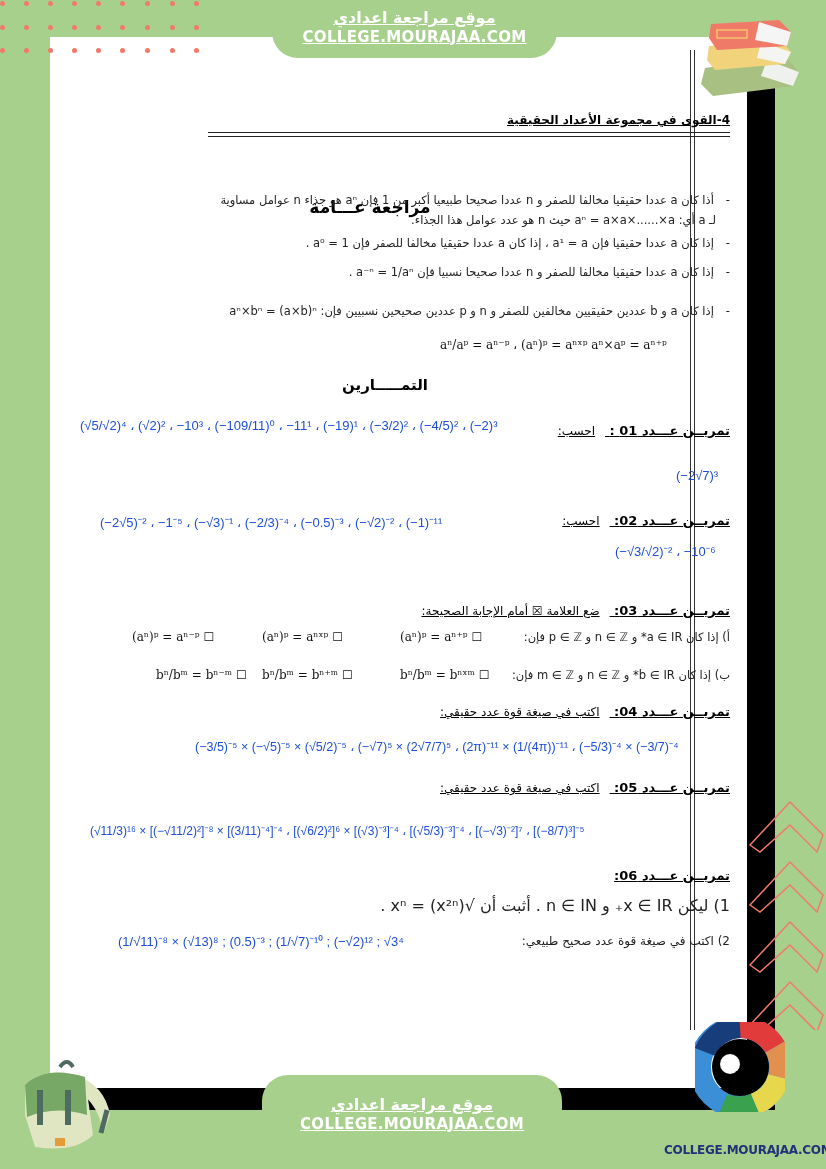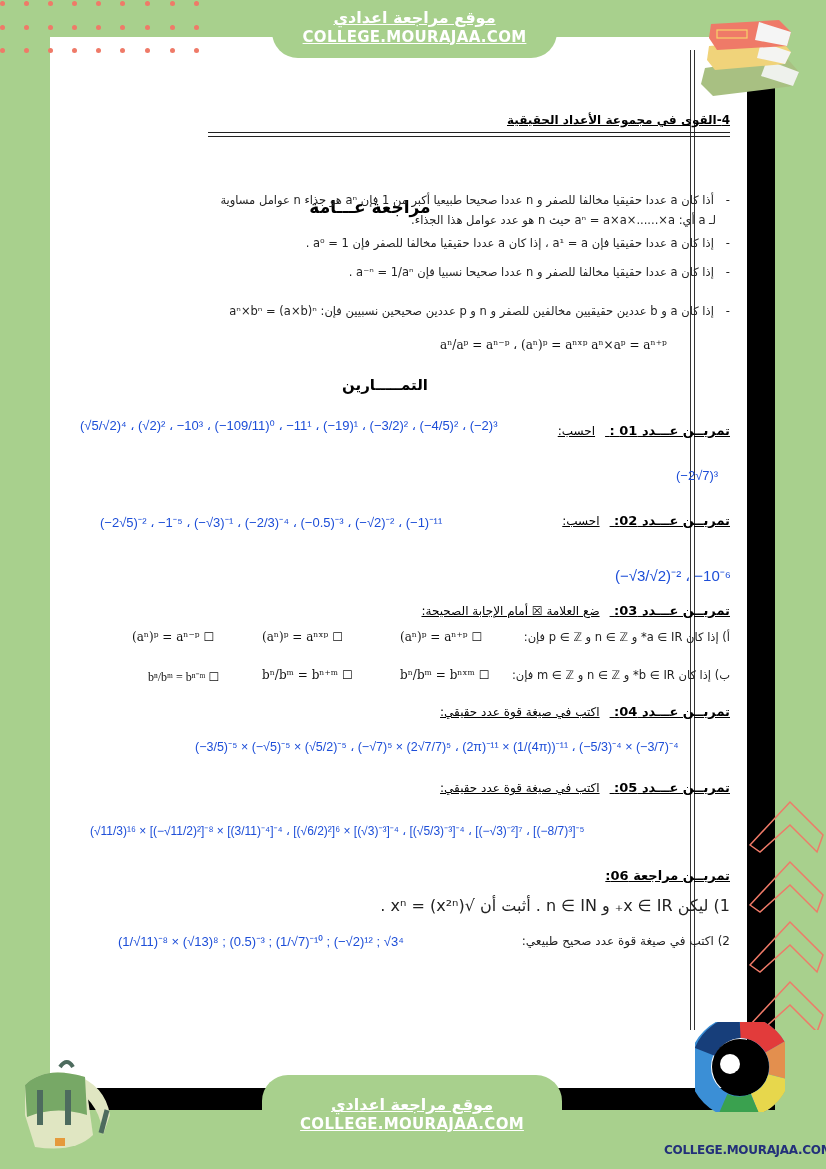--- a/index.html
+++ b/index.html
@@ -107,49 +107,49 @@
   <span class="ex-instr">احسب:</span>
 </div>
 <div class="math-row" style="left:80px;top:418px;font-size:13px;">(√5/√2)⁴ ، (√2)² ، −10³ ، (−109/11)⁰ ، −11¹ ، (−19)¹ ، (−3/2)² ، (−4/5)² ، (−2)³</div>
 <div class="math-row" style="left:676px;top:468px;font-size:13px;">(−2√7)³</div>
 
 <div class="ex-head" style="top:513px;">
   <span>تمريــن عـــدد 02:</span>
   <span class="ex-instr">احسب:</span>
 </div>
 <div class="math-row" style="left:100px;top:513px;font-size:13px;">(−2√5)⁻² ، −1⁻⁵ ، (−√3)⁻¹ ، (−2/3)⁻⁴ ، (−0.5)⁻³ ، (−√2)⁻² ، (−1)⁻¹¹</div>
-<div class="math-row" style="left:615px;top:565px;font-size:15px;">(−√3/√2)⁻² ، −10⁻⁶</div>
+<div class="math-row" style="left:615px;top:542px;font-size:13px;">(−√3/√2)⁻² ، −10⁻⁶</div>
 
 <div class="ex-head" style="top:603px;">
   <span>تمريــن عـــدد 03:</span>
   <span class="ex-instr">ضع العلامة ☒ أمام الإجابة الصحيحة:</span>
 </div>
 <div class="line" style="top:630px;right:96px;">أ) إذا كان a ∈ IR* و n ∈ ℤ و p ∈ ℤ فإن:</div>
 <div class="formula" style="left:400px;top:630px;">(aⁿ)ᵖ = aⁿ⁺ᵖ ☐</div>
 <div class="formula" style="left:262px;top:630px;">(aⁿ)ᵖ = aⁿˣᵖ ☐</div>
 <div class="formula" style="left:132px;top:630px;">(aⁿ)ᵖ = aⁿ⁻ᵖ ☐</div>
 <div class="line" style="top:668px;right:96px;">ب) إذا كان b ∈ IR* و n ∈ ℤ و m ∈ ℤ فإن:</div>
 <div class="formula" style="left:400px;top:668px;">bⁿ/bᵐ = bⁿˣᵐ ☐</div>
 <div class="formula" style="left:262px;top:668px;">bⁿ/bᵐ = bⁿ⁺ᵐ ☐</div>
-<div class="formula" style="left:148px;top:668px;font-family:Liberation Serif, serif;">bⁿ/bᵐ = bⁿ⁻ᵐ ☐</div>
+<div class="formula" style="left:156px;top:668px;">bⁿ/bᵐ = bⁿ⁻ᵐ ☐</div>
 
 <div class="ex-head" style="top:704px;">
   <span>تمريــن عـــدد 04:</span>
   <span class="ex-instr">اكتب في صيغة قوة عدد حقيقي:</span>
 </div>
 <div class="math-row" style="left:195px;top:738px;font-size:12.5px;">(−3/5)⁻⁵ × (−√5)⁻⁵ × (√5/2)⁻⁵ ، (−√7)⁵ × (2√7/7)⁵ ، (2π)⁻¹¹ × (1/(4π))⁻¹¹ ، (−5/3)⁻⁴ × (−3/7)⁻⁴</div>
 
 <div class="ex-head" style="top:780px;">
   <span>تمريــن عـــدد 05:</span>
   <span class="ex-instr">اكتب في صيغة قوة عدد حقيقي:</span>
 </div>
 <div class="math-row" style="left:90px;top:822px;font-size:12px;">(√11/3)¹⁶ × [(−√11/2)²]⁻⁸ × [(3/11)⁻⁴]⁻⁴ ، [(√6/2)²]⁶ × [(√3)⁻³]⁻⁴ ، [(√5/3)⁻³]⁻⁴ ، [(−√3)⁻²]⁷ ، [(−8/7)³]⁻⁵</div>
 
 <div class="ex-head" style="top:868px;">
-  <span>تمريــن مراجعة 06:</span>
+  <span>تمريــن عـــدد 06:</span>
 </div>
 <div class="line" style="top:896px;right:96px;font-size:16px;text-align:center;">1) ليكن x ∈ IR₊ و n ∈ IN . أثبت أن √(x²ⁿ) = xⁿ .</div>
 <div class="line" style="top:934px;right:96px;font-size:12px;">2) اكتب في صيغة قوة عدد صحيح طبيعي:</div>
 <div class="math-row" style="left:118px;top:932px;font-size:13px;">(1/√11)⁻⁸ × (√13)⁸ ; (0.5)⁻³ ; (1/√7)⁻¹⁰ ; (−√2)¹² ; √3⁴</div>
 
 <svg class="chevrons" viewBox="0 0 90 240">
   <g fill="none" stroke="#ef7a68" stroke-width="1.5">
     <path d="M15 55 L55 12 L88 45 L82 62 L55 35 L25 62 Z"></path>
     <path d="M15 115 L55 72 L88 105 L82 122 L55 95 L25 122 Z"></path>
     <path d="M15 175 L55 132 L88 165 L82 182 L55 155 L25 182 Z"></path>

